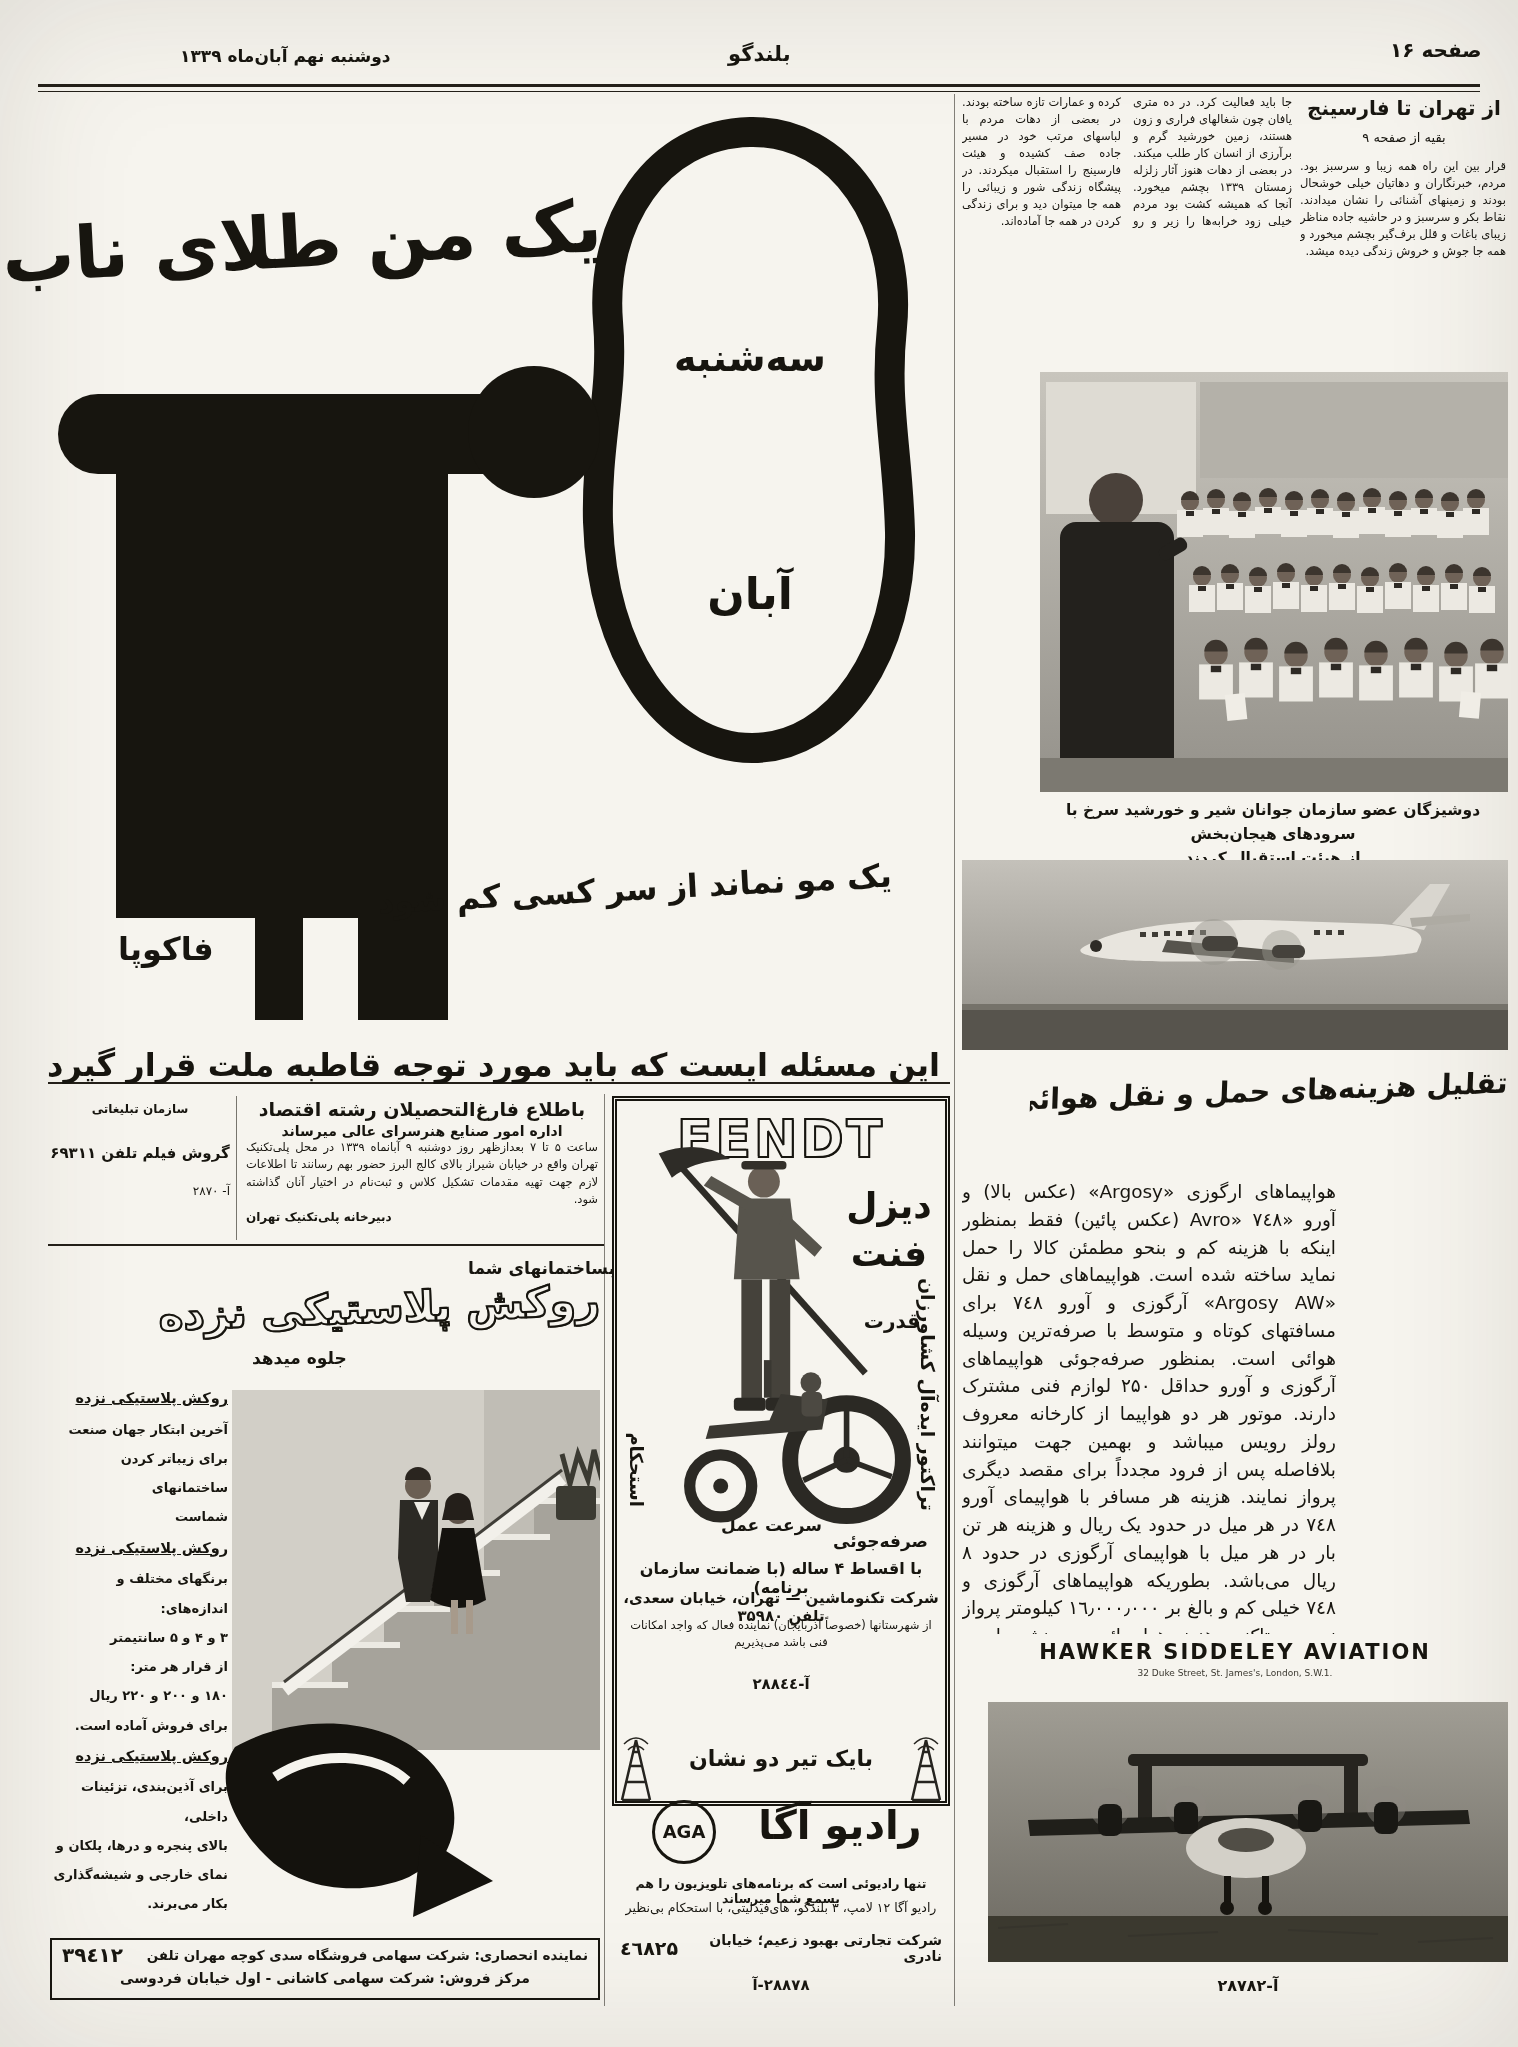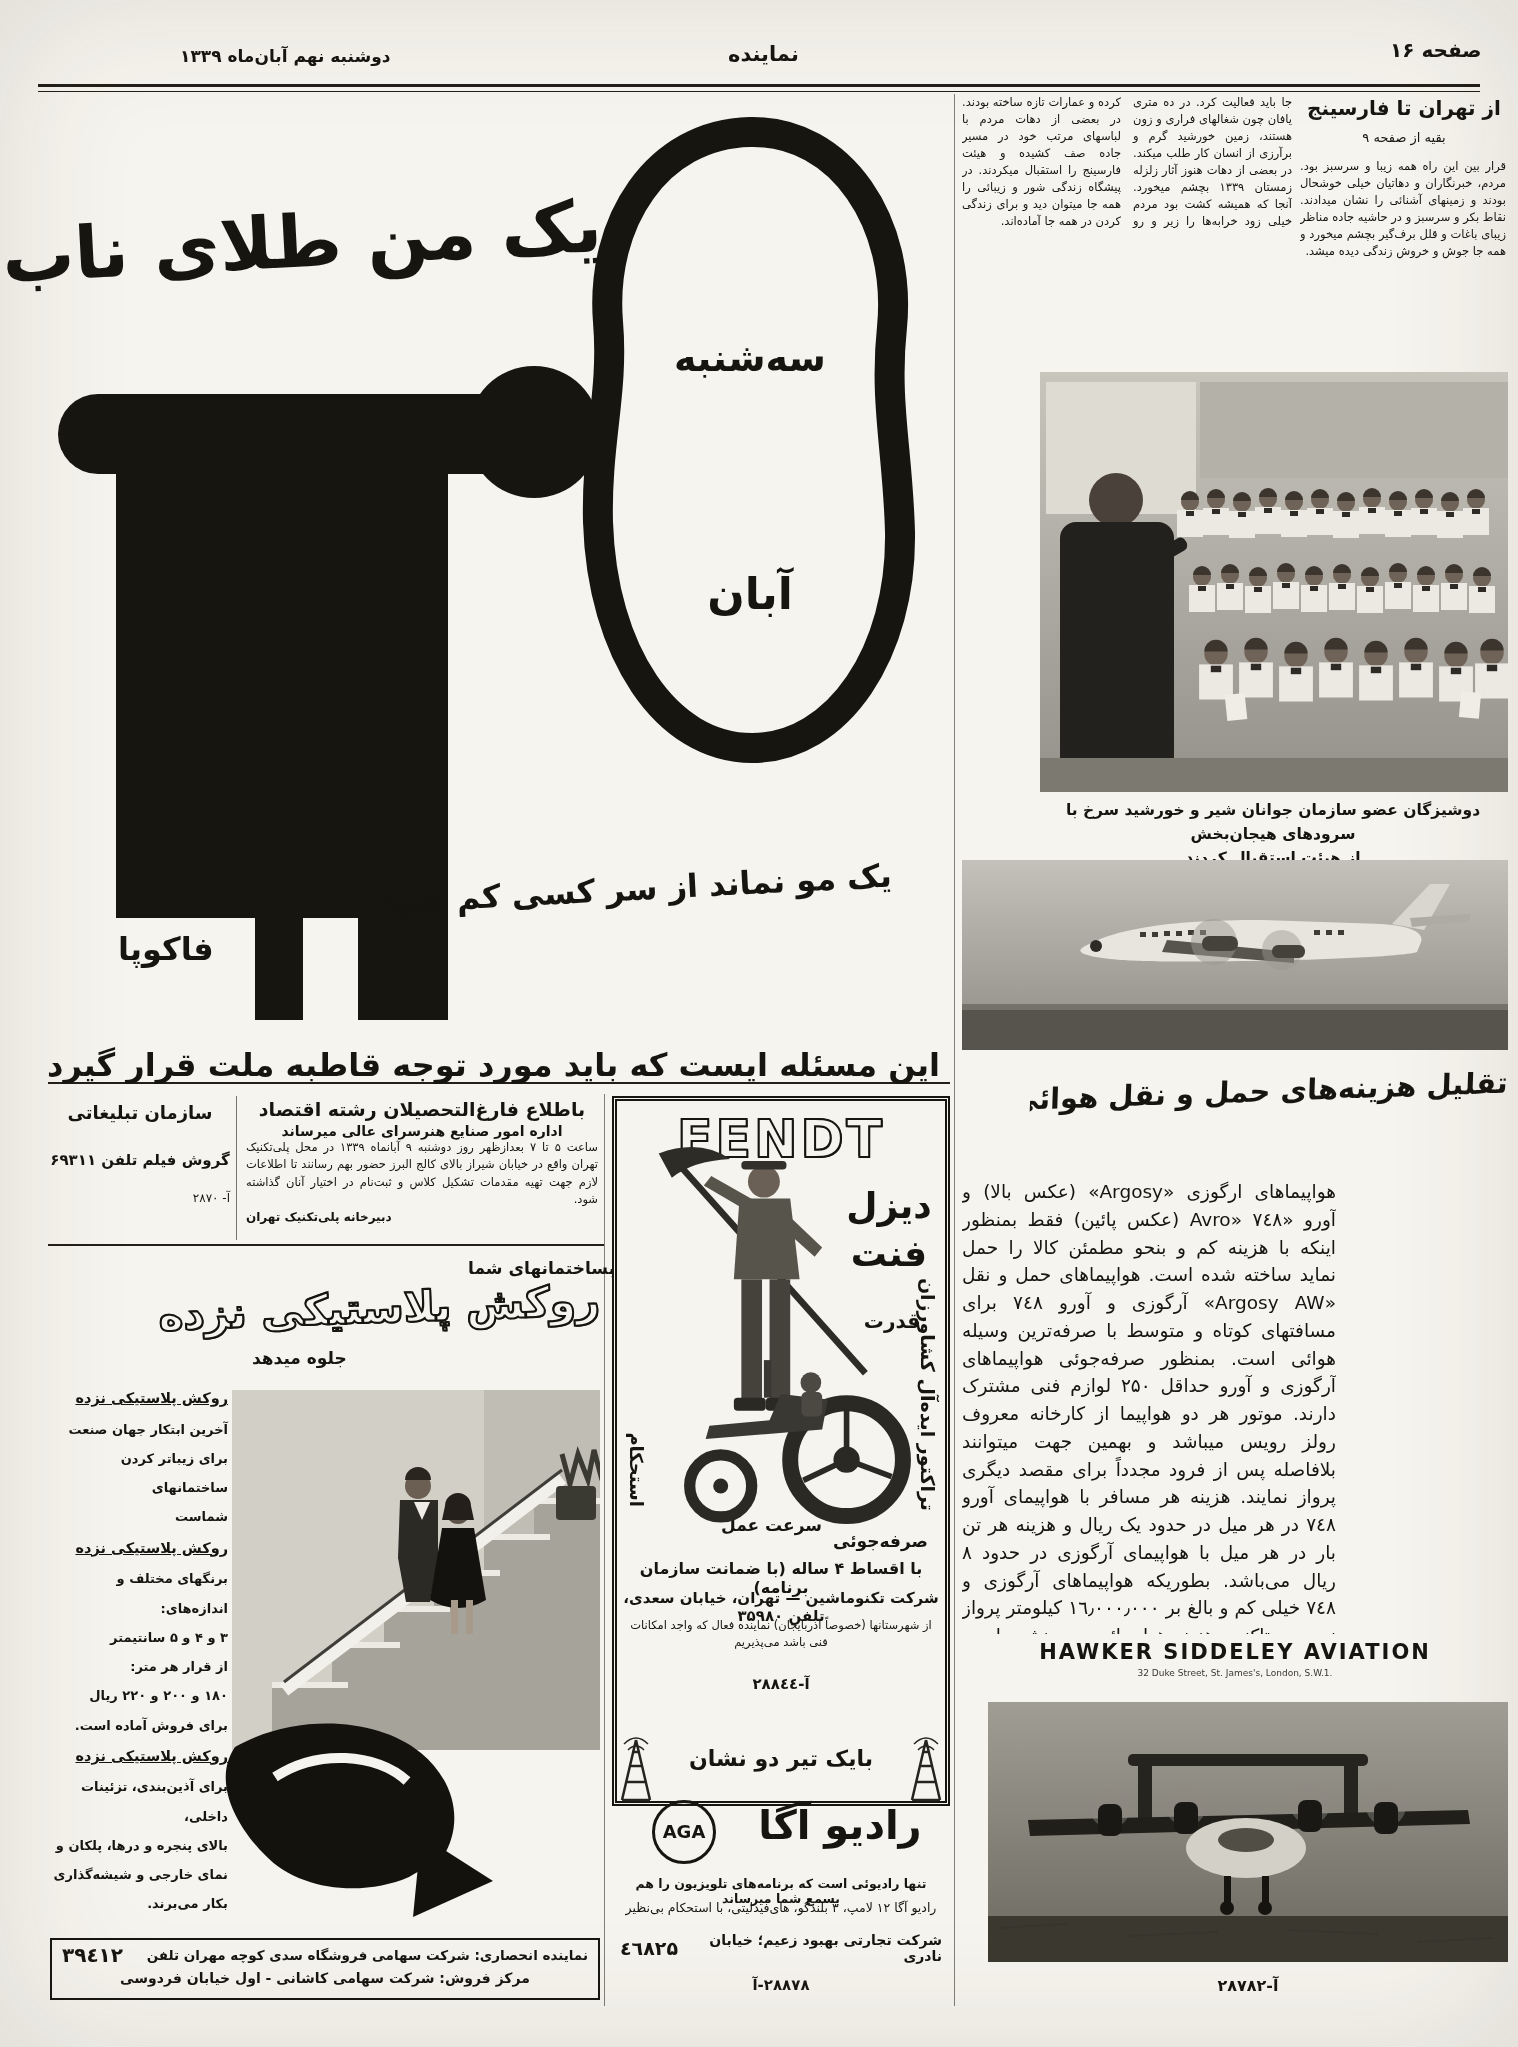--- a/index.html
+++ b/index.html
@@ -24,21 +24,21 @@
   .plastic-lines>div:nth-child(5),
   .plastic-lines>div:nth-child(11){font-size:14.5px;text-decoration:underline}
   .boxed{border:5px double #17150f}
 </style>
 </head>
 <body>
 
 <div class="page">
 
   <div class="abs b" style="left:180px;top:46px;font-size:17px">دوشنبه نهم آبان‌ماه ۱۳۳۹</div>
-  <div class="abs b" style="left:728px;top:42px;font-size:21px">نماینده</div>
+  <div class="abs b" style="left:728px;top:42px;font-size:21px">بلندگو</div>
   <div class="abs b" style="left:1390px;top:38px;font-size:20px">صفحه ۱۶</div>
   <div class="abs" style="left:38px;top:84px;width:1442px;height:8px;border-top:3px solid #231f18;border-bottom:1px solid #231f18"></div>
 
   <div class="abs rule-v" style="left:954px;top:94px;height:1912px;opacity:.55"></div>
 
   <div class="abs rule-h" style="left:48px;top:1082px;width:902px;height:2px"></div>
   <div class="abs rule-v" style="left:236px;top:1096px;height:144px;opacity:.6"></div>
   <div class="abs rule-h" style="left:48px;top:1244px;width:556px;height:2px"></div>
   <div class="abs rule-v" style="left:604px;top:1094px;height:912px;opacity:.55"></div>
 
@@ -210,21 +210,21 @@
   <div class="abs b c nw" style="left:60px;top:1046px;width:880px;font-size:32px">این مسئله ایست که باید مورد توجه قاطبه ملت قرار گیرد</div>
 
   <div class="abs" style="left:246px;top:1098px;width:352px;height:142px">
     <div class="b c nw" style="font-size:19px">باطلاع فارغ‌التحصیلان رشته اقتصاد</div>
     <div class="b c" style="font-size:14px;margin-top:3px">اداره امور صنایع هنرسرای عالی میرساند</div>
     <div class="j" style="font-size:11.5px;line-height:1.5;">ساعت ۵ تا ۷ بعدازظهر روز دوشنبه ۹ آبانماه ۱۳۳۹ در محل پلی‌تکنیک تهران واقع در خیابان شیراز بالای کالج البرز حضور بهم رسانند تا اطلاعات لازم جهت تهیه مقدمات تشکیل کلاس و ثبت‌نام در اختیار آنان گذاشته شود.</div>
     <div class="b" style="font-size:12px;text-align:left;margin-top:2px">دبیرخانه پلی‌تکنیک تهران</div>
   </div>
 
   <div class="abs" style="left:50px;top:1102px;width:180px;height:138px">
-    <div class="b c" style="font-size:18px">سازمان تبلیغاتی</div>
+    <div class="b c" style="font-size:12px">سازمان تبلیغاتی</div>
     <div class="b c" style="font-size:15px;margin-top:28px">گروش فیلم تلفن ۶۹۳۱۱</div>
     <div style="font-size:12px;margin-top:22px">آ- ۲۸۷۰</div>
   </div>
 
   <div class="abs b" style="left:468px;top:1258px;font-size:17px">بساختمانهای شما</div>
   <div class="abs b c nw outline-type" style="left:240px;top:1282px;width:360px;font-size:42px;transform:rotate(-2deg)">روکش پلاستیکی نزده</div>
   <div class="abs b" style="left:252px;top:1348px;font-size:17px">جلوه میدهد</div>
 
   <div class="abs photo" style="left:232px;top:1390px;width:368px;height:360px">
     <svg width="368" height="360" viewBox="0 0 368 360">

